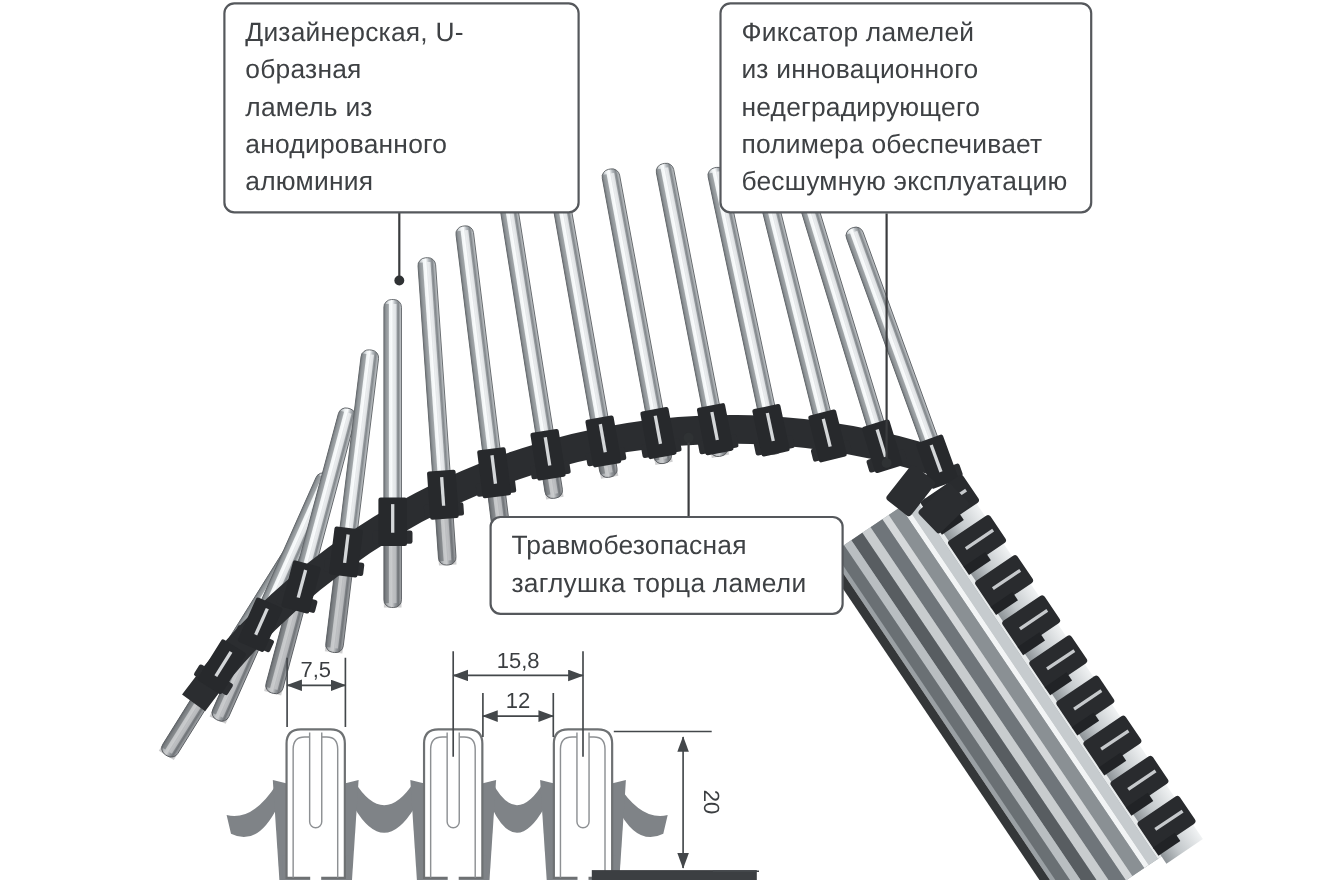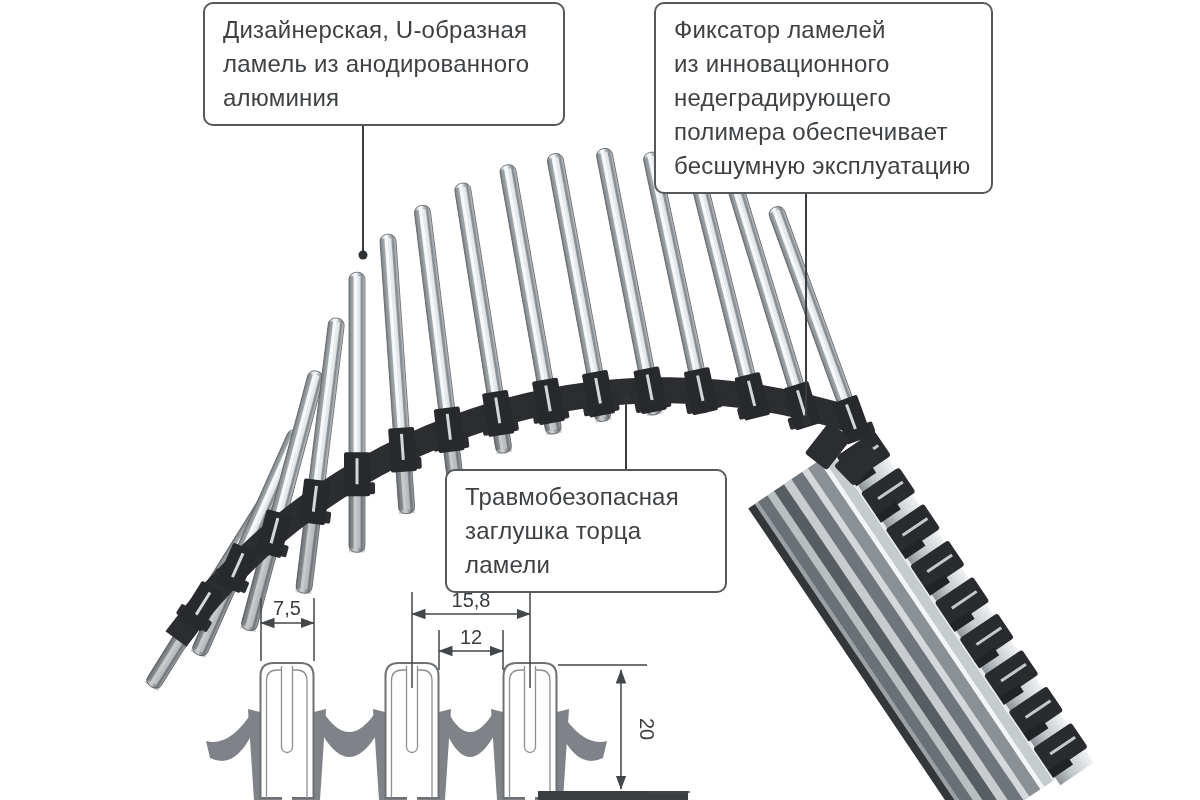--- a/index.html
+++ b/index.html
@@ -321,26 +321,26 @@
       <path d="M558,665 L647,665 M648,792 L690,792"></path>
       <path d="M621,670 L621,789" marker-start="url(#dimArrow)" marker-end="url(#dimArrow)"></path>
     </g>
     <text class="dim-label" x="287" y="615" text-anchor="middle">7,5</text>
     <text class="dim-label" x="471" y="607" text-anchor="middle">15,8</text>
     <text class="dim-label" x="471" y="644" text-anchor="middle">12</text>
     <text class="dim-label" transform="translate(640,729) rotate(90)" text-anchor="middle">20</text>
   </g>
 </svg>
 
-<div class="callout" id="co-lamella" style="left:203px;top:2px;width:362px;"><span>Дизайнерская, U-образная
+<div class="callout" id="co-lamella" style="left:203px;top:2px;width:324px;"><span>Дизайнерская, U-образная
 ламель из анодированного
 алюминия</span></div>
 
 <div class="callout" id="co-fixator" style="left:654px;top:2px;width:339px;"><span>Фиксатор ламелей
 из инновационного
 недеградирующего
 полимера обеспечивает
 бесшумную эксплуатацию</span></div>
 
-<div class="callout" id="co-endcap" style="left:445px;top:469px;width:282px;"><span>Травмобезопасная
+<div class="callout" id="co-endcap" style="left:445px;top:469px;width:322px;"><span>Травмобезопасная
 заглушка торца ламели</span></div>
 
 </div>
 
 </body></html>

